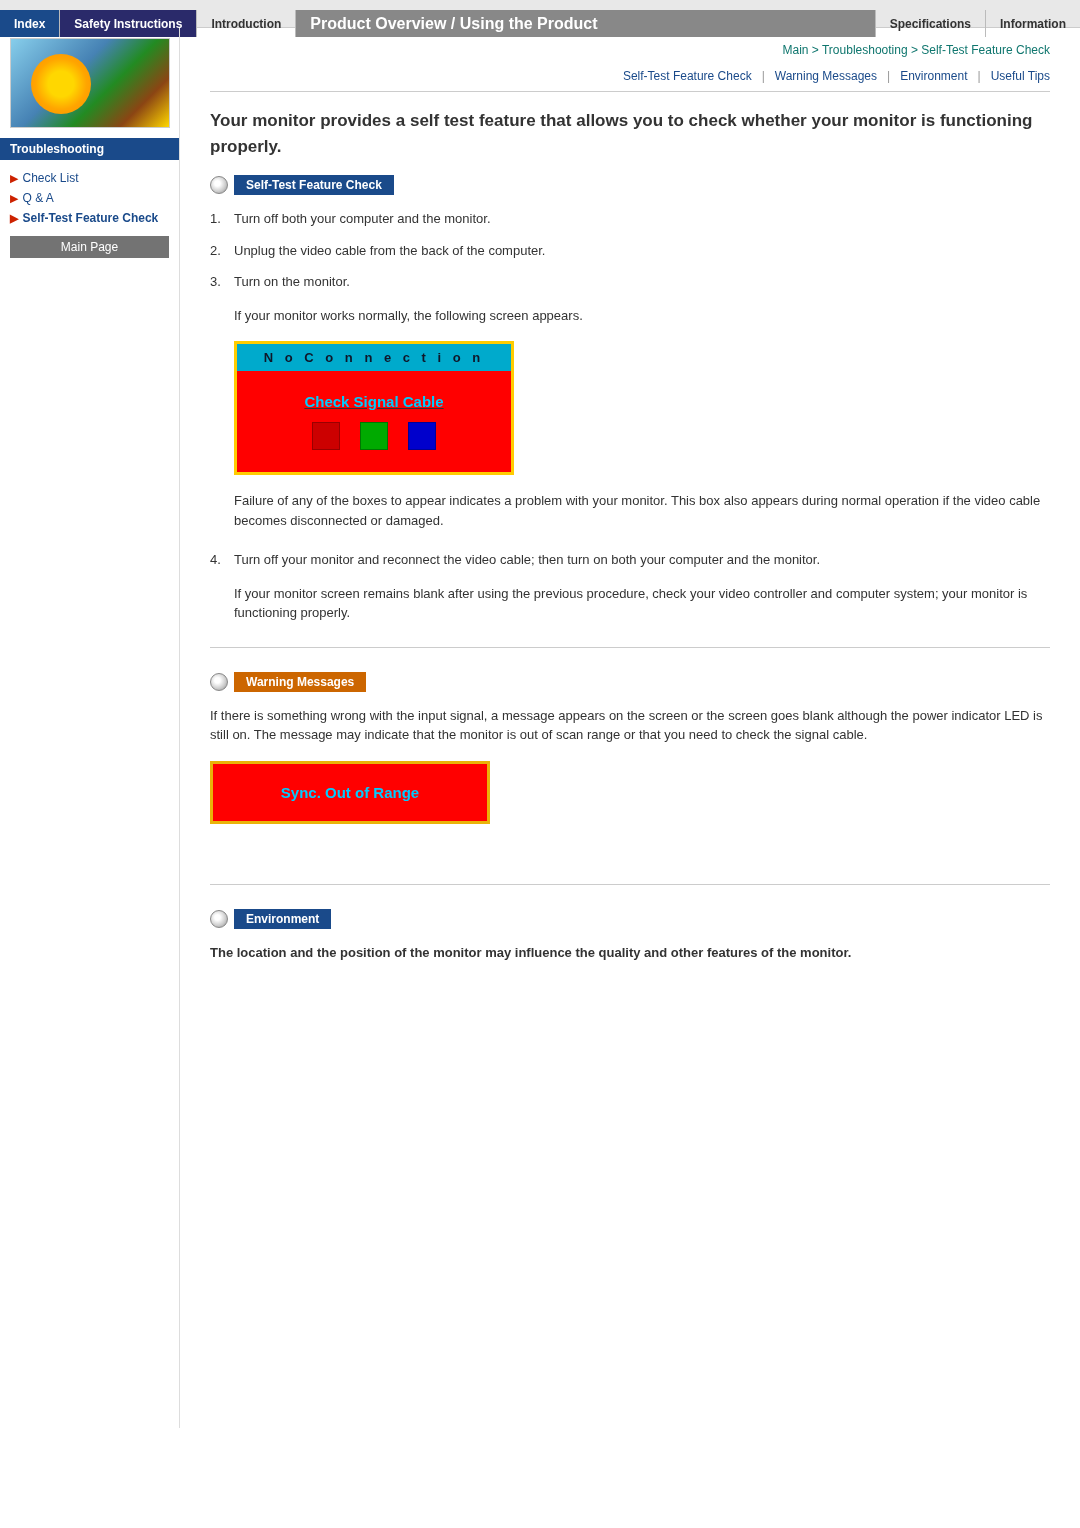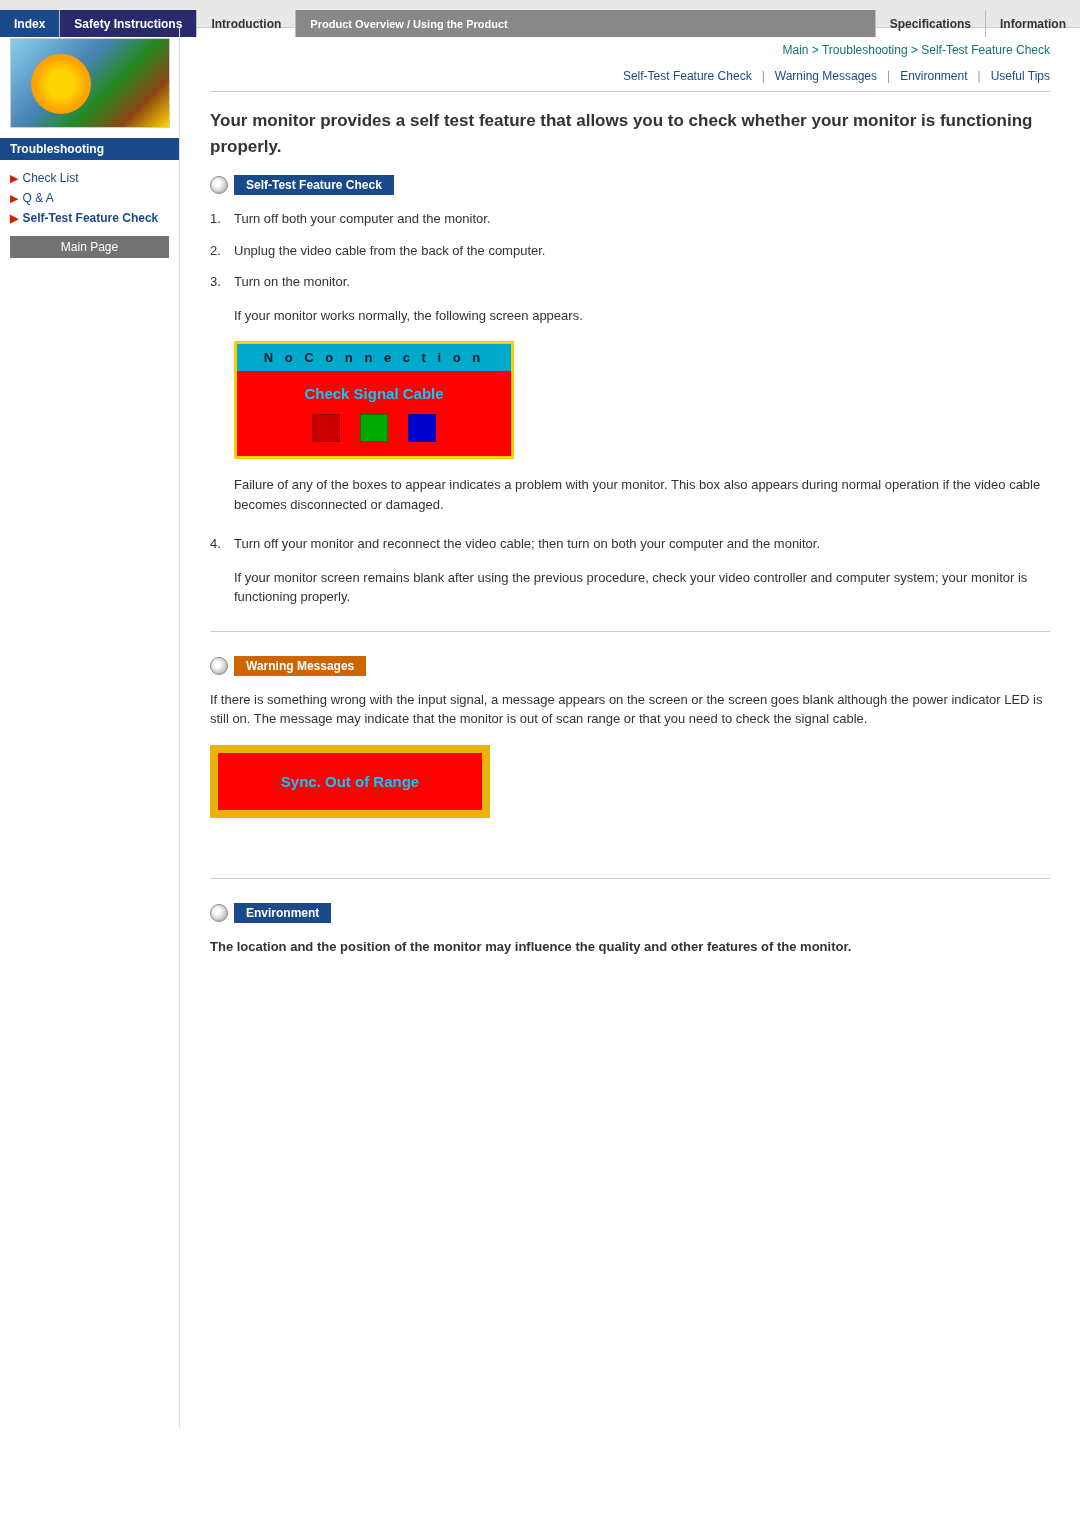--- a/index.html
+++ b/index.html
@@ -41,21 +41,21 @@
       background: #2a2a6a;
       color: #fff;
     }
     .nav-item.active-gray {
       background: #888;
       color: #fff;
     }
     .nav-item-center {
       flex: 1;
       background: #c0c0c0;
-      font-size: 11px;
+      font-size: 16px;
       color: #555;
       overflow: hidden;
       text-overflow: ellipsis;
     }
 
     
     .main-layout {
       display: flex;
       min-height: 1400px;
     }
@@ -231,22 +231,23 @@
       background: #00aacc;
       color: #0f172a;
       text-align: center;
       padding: 6px;
       font-size: 13px;
       font-weight: bold;
       letter-spacing: 4px;
     }
     .no-connection-body {
       background: #ff0000;
-      padding: 14px 10px;
+      padding: 22px 10px;
       text-align: center;
+      text-decoration: underline;
     }
     .check-signal-text {
       color: #00ccff;
       font-size: 15px;
       font-weight: bold;
       margin-bottom: 12px;
     }
     .color-boxes {
       display: flex;
       justify-content: center;
@@ -281,21 +282,21 @@
       line-height: 1.5;
       margin-left: 0;
       margin-bottom: 16px;
     }
 
     
     .sync-box-container {
       margin: 16px 0;
       width: 280px;
       background: #ff0000;
-      border: 8px solid #eab308;
+      border: 3px solid #eab308;
       padding: 0;
     }
     .sync-box-body {
       background: #ff0000;
       padding: 20px 10px;
       text-align: center;
     }
     .sync-out-text {
       color: #00ccff;
       font-size: 15px;

